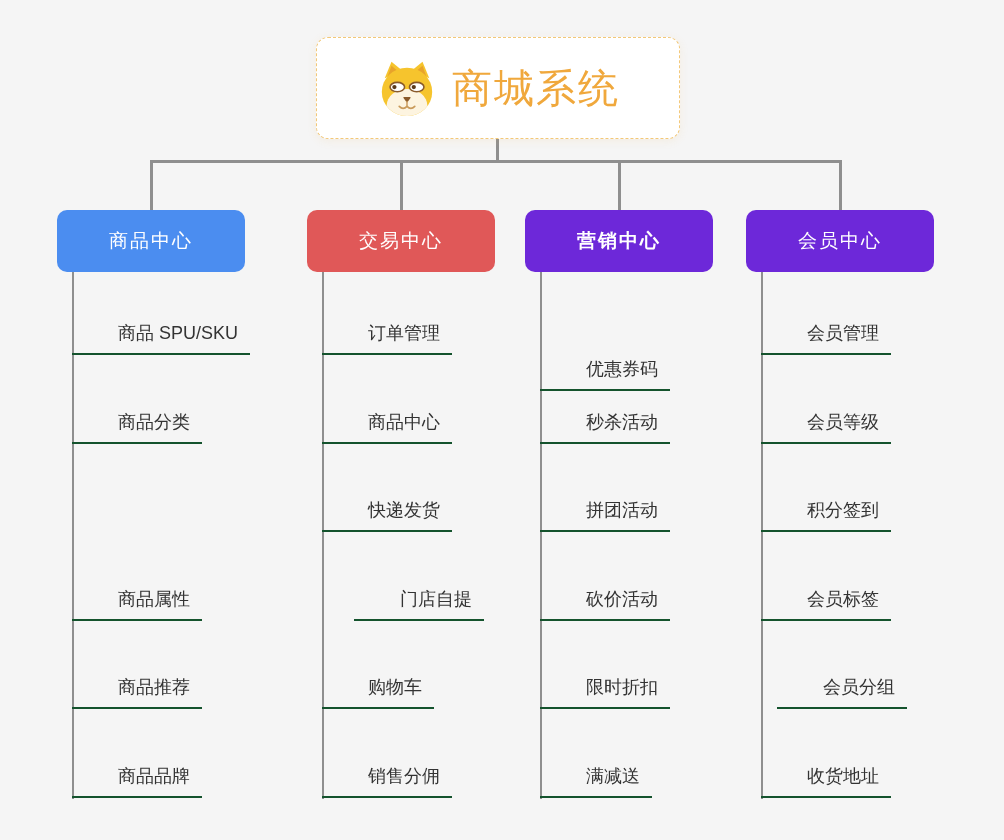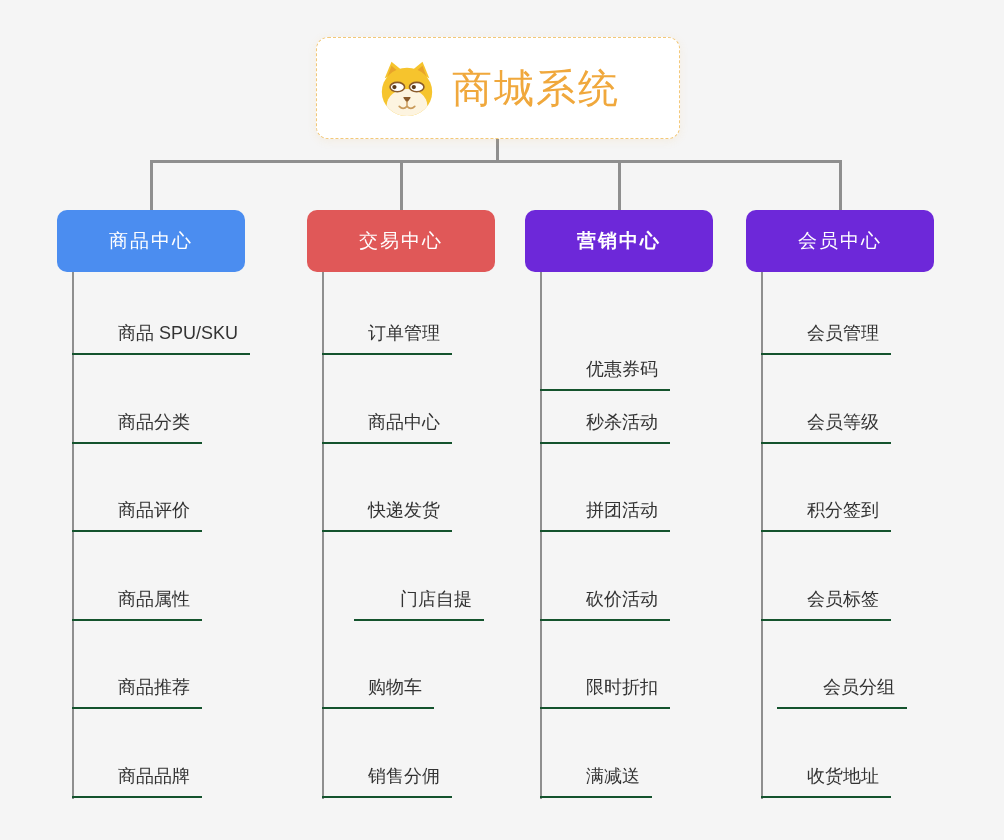--- a/index.html
+++ b/index.html
@@ -110,21 +110,20 @@
 
     <div class="branch-group">
       <div class="conn branch-drop" style="left: 149.5px;"></div>
       <div class="branch-box" style="left: 57px; background: rgb(75, 141, 240);">
         <span class="branch-label">商品中心</span>
       </div>
       <div class="branch-spine" style="left: 72px;"></div>
     </div>
   <div class="leaf-item" style="left: 72px; top: 311px;">商品 SPU/SKU</div>
     <div class="leaf-item" style="left: 72px; top: 400px;">商品分类</div>
-    <div class="leaf-item" style="left: 72px; top: 488px;">商品评价</div>
     <div class="leaf-item" style="left: 72px; top: 577px;">商品属性</div>
     <div class="leaf-item" style="left: 72px; top: 665px;">商品推荐</div>
     <div class="leaf-item" style="left: 72px; top: 754px;">商品品牌</div>
     <div class="branch-group">
       <div class="conn branch-drop" style="left: 399.5px;"></div>
       <div class="branch-box" style="left: 307px; background: rgb(224, 88, 88);">
         <span class="branch-label">交易中心</span>
       </div>
       <div class="branch-spine" style="left: 322px;"></div>
     </div>

